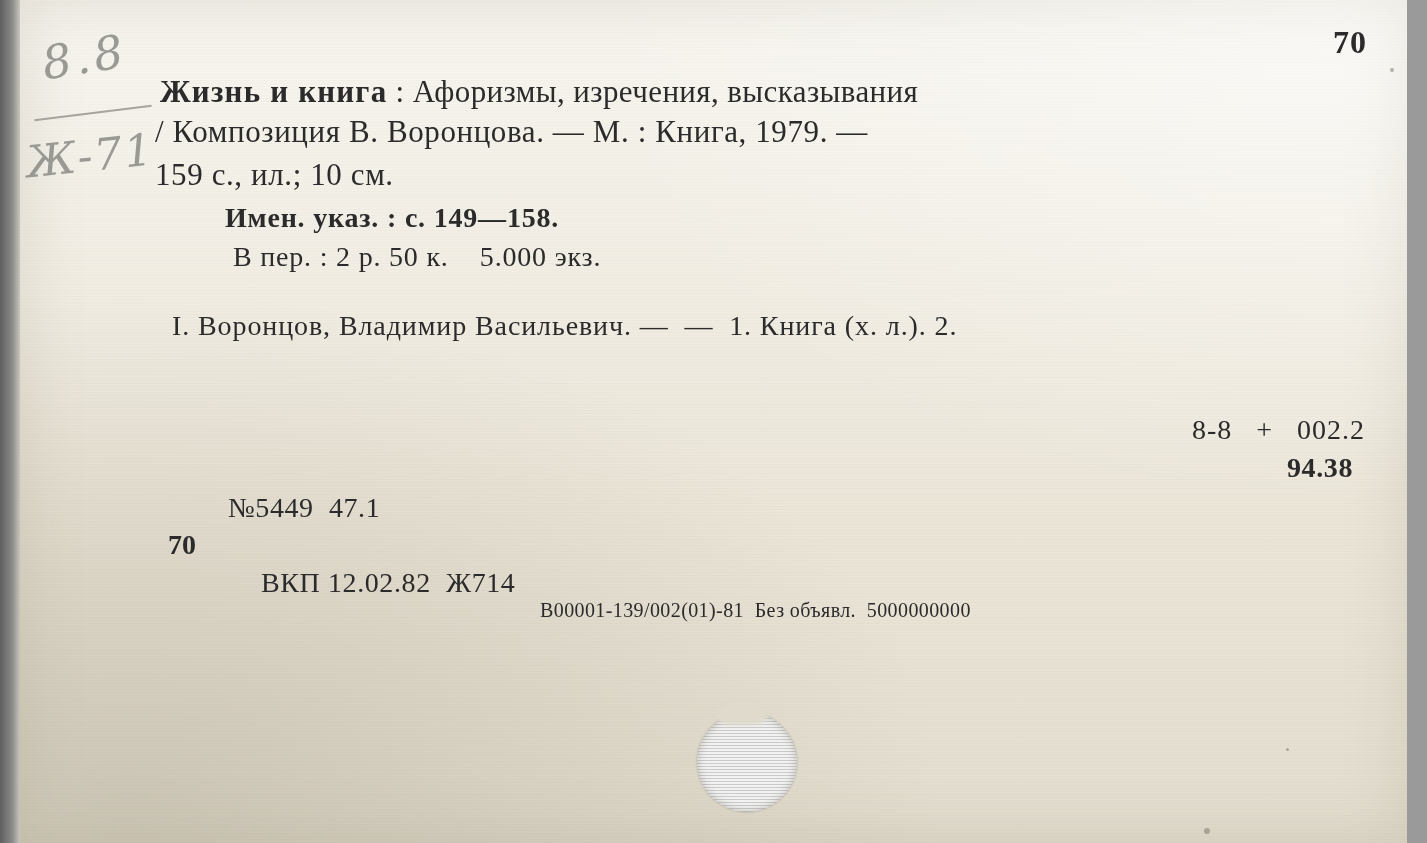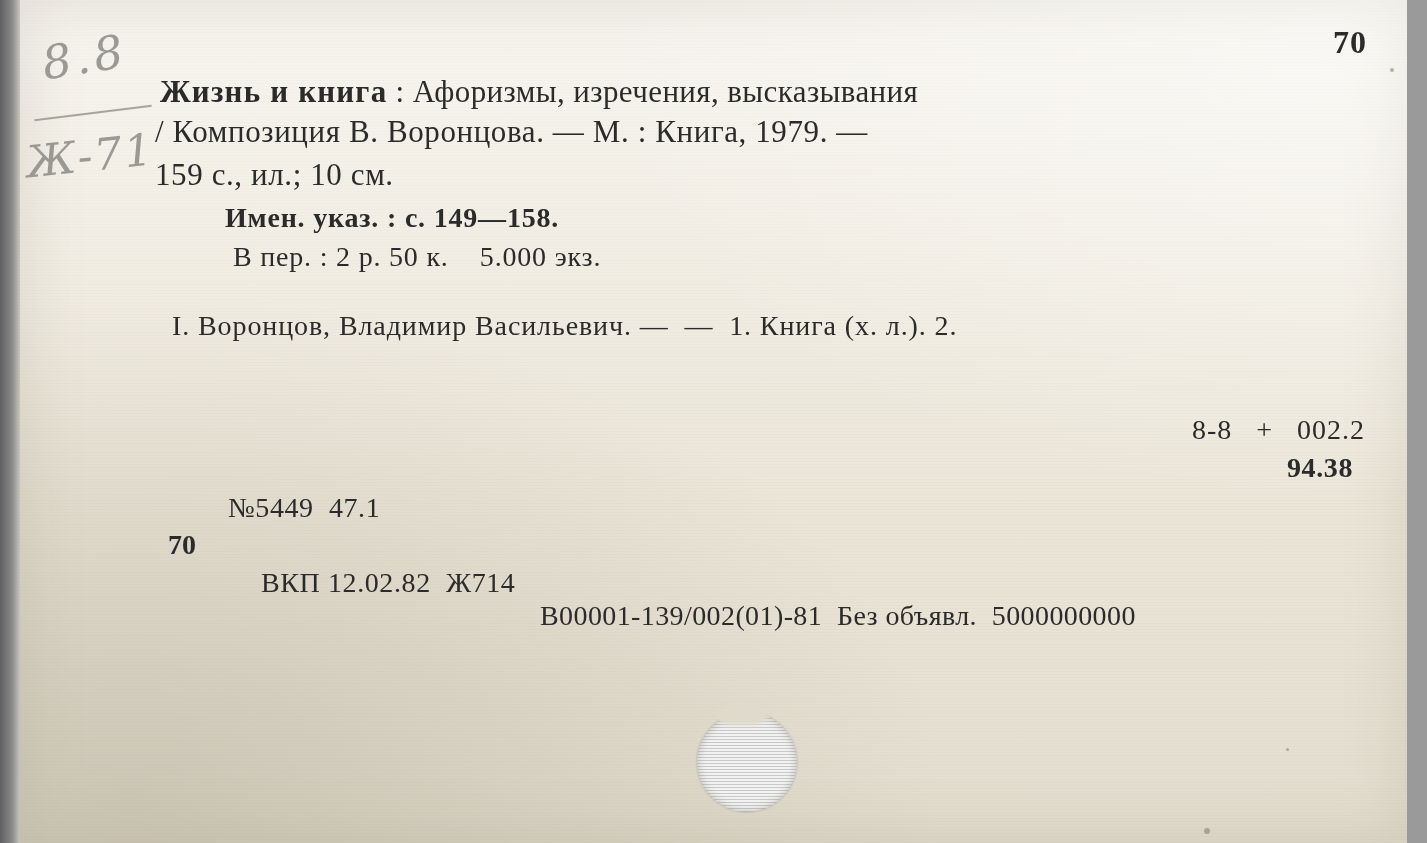--- a/index.html
+++ b/index.html
@@ -74,21 +74,21 @@
   .note-1 { left: 225px; top: 200px; font-size: 28px; letter-spacing: 0.8px; font-weight: bold;}
   .note-2 { left: 225px; top: 239px; font-size: 28px; letter-spacing: 0.8px; margin-left: 8px;}
   .track-1 { left: 172px; top: 308px; font-size: 28px; letter-spacing: 0.9px;}
   .track-2 { left: 155px; top: 348px; font-size: 28px; letter-spacing: 0.9px;}
   .class-1 { right: 62px; top: 412px; font-size: 28px; letter-spacing: 1px; }
   .class-2 { right: 74px; top: 450px; font-weight: bold; font-size: 28px; letter-spacing: 0.6px;}
   .reg-1 { left: 228px; top: 490px; font-size: 28px; letter-spacing: 0.6px;}
   .reg-2-no { left: 168px; top: 527px; font-size: 28px; font-weight: bold; }
   .reg-2 { left: 228px; top: 527px; font-size: 28px; letter-spacing: 0.6px;}
   .reg-3 { left: 238px; top: 565px; font-size: 28px; letter-spacing: 0.6px; margin-left: 23px;}
-  .imprint { left: 540px; top: 598px; font-size: 28px; letter-spacing: 0.4px;}
+  .imprint { left: 540px; top: 598px; font-size: 20px; letter-spacing: 0.4px;}
 
   
   .pencil {
     position: absolute;
     color: #8b8b86;
     font-family: "DejaVu Serif", serif;
     font-style: italic;
     opacity: 0.85;
   }
   .pencil-top {

